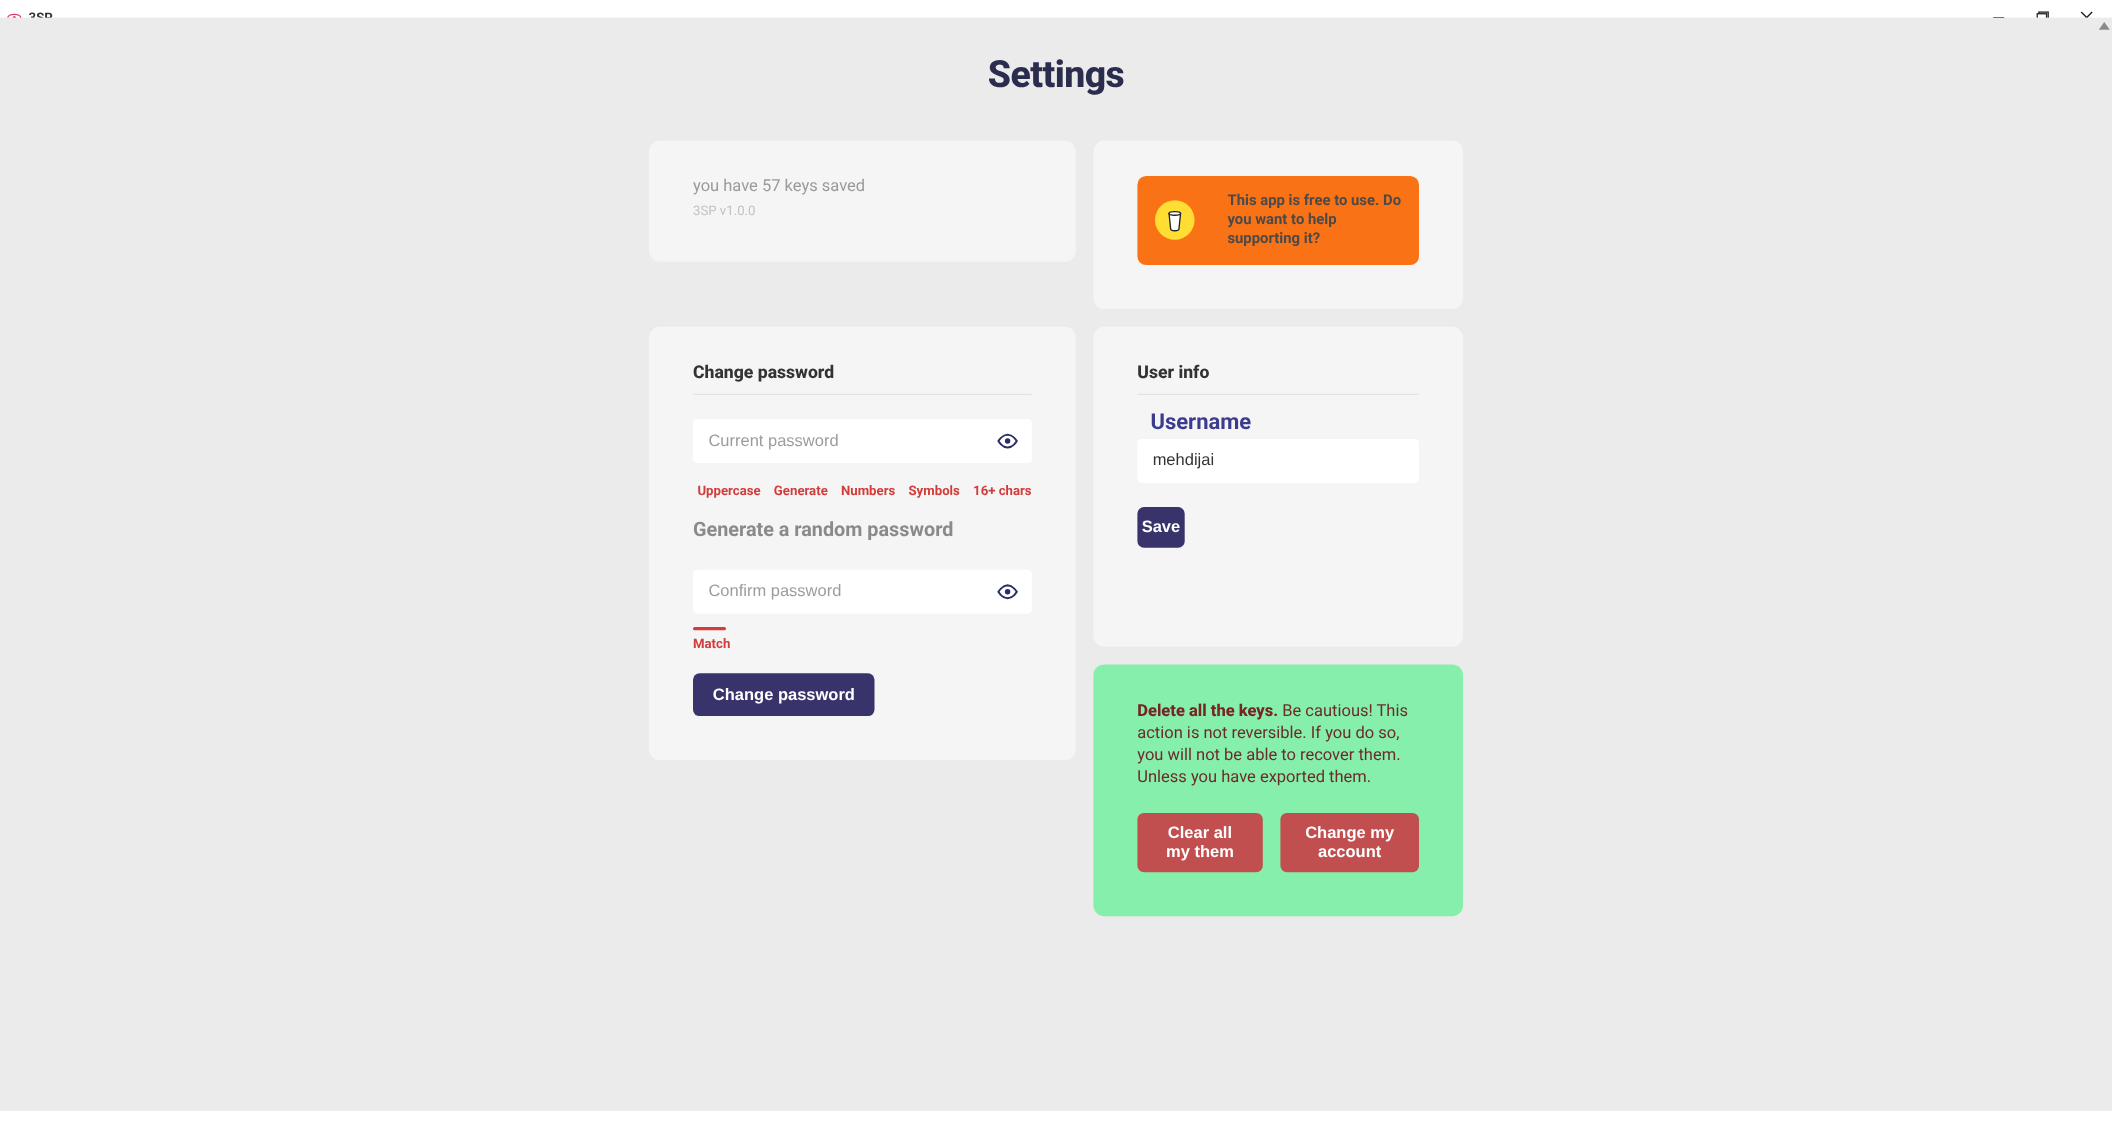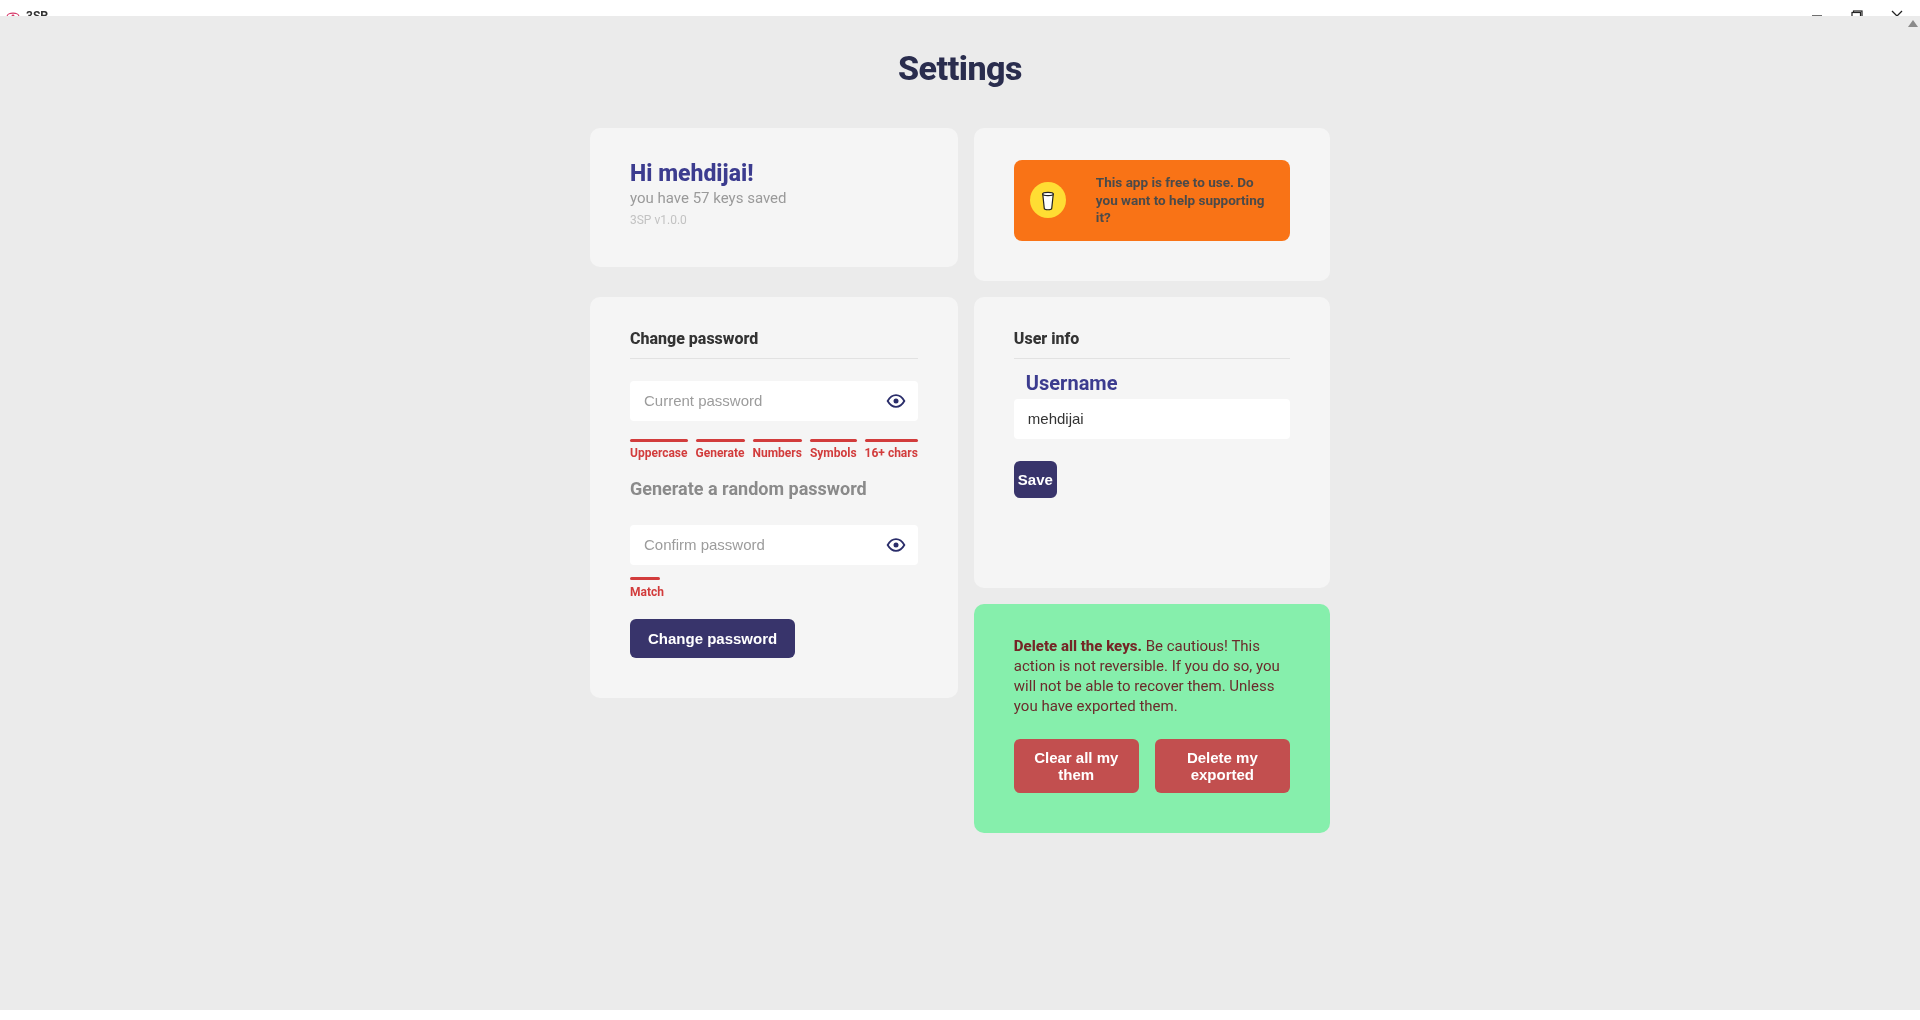--- a/index.html
+++ b/index.html
@@ -172,21 +172,20 @@
 
   
   .pw-req-row {
     display: flex;
     gap: 8px;
     margin-top: -10px;
     margin-bottom: 18px;
   }
   .pw-req {
     display: flex;
-    flex-direction: column;
     gap: 4px;
   }
   .pw-req .bar {
     height: 3px;
     background: #d23c3c;
     border-radius: 2px;
   }
   .pw-req .label {
     font-size: 12px;
     font-weight: 700;
@@ -316,21 +315,20 @@
 </div>
 
 <div class="viewport">
   <div class="scroll-indicator-up"></div>
 
   <h1 class="page-title">Settings</h1>
 
   <div class="cards">
 
     <div class="card">
-      <div class="greet-hi">Hi mehdijai!</div>
       <div class="greet-sub">you have 57 keys saved</div>
       <div class="greet-ver">3SP v1.0.0</div>
     </div>
 
     <div class="card">
       <div class="support-box">
         <span class="support-icon">
           <svg viewBox="0 0 24 28" fill="none">
             <path d="M5 6 L19 6 L17 25 Q17 27 12 27 Q7 27 7 25 Z" fill="#fff" stroke="#222" stroke-width="1.6"></path>
             <ellipse cx="12" cy="6" rx="7" ry="2.2" fill="#fff" stroke="#222" stroke-width="1.6"></ellipse>
@@ -407,19 +405,19 @@
         <button class="btn-primary" style="padding:10px 4px">Save</button>
         <div style="height:50px"></div>
       </div>
 
       <div class="card danger">
         <p class="danger-text">
           <strong>Delete all the keys.</strong><span> Be cautious! This action is not reversible. If you do so, you will not be able to recover them. Unless you have exported them.</span>
         </p>
         <div class="danger-actions">
           <button class="btn-danger">Clear all my them</button>
-          <button class="btn-danger">Delete my exported</button>
+          <button class="btn-danger">Change my account</button>
         </div>
       </div>
     </div>
 
   </div>
 </div>
 
 </body></html>

